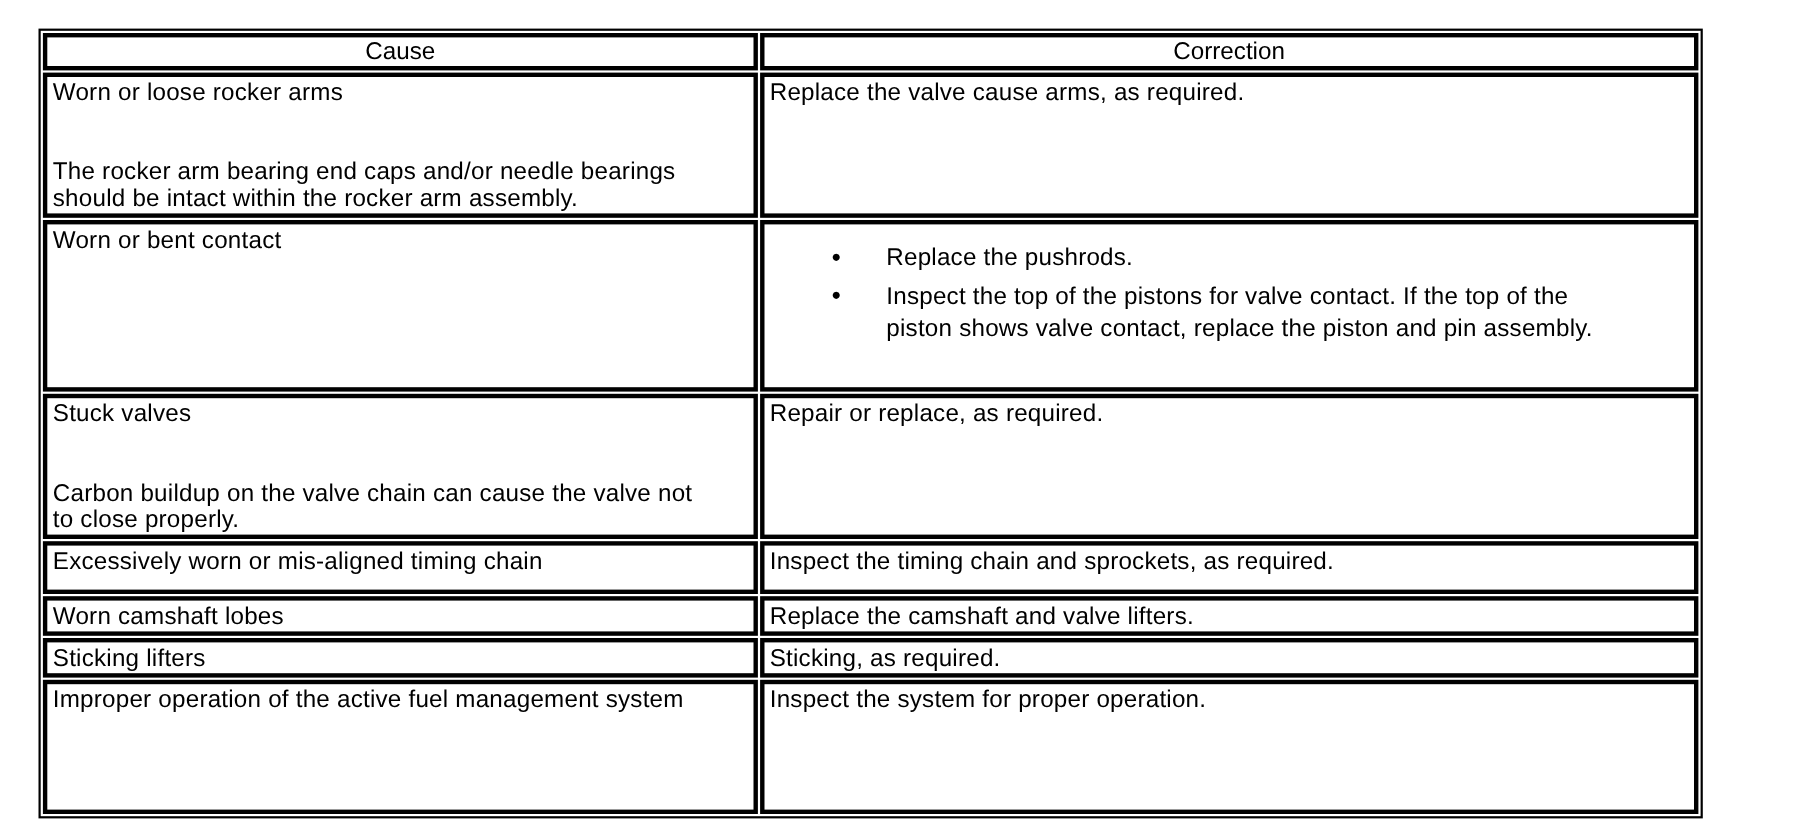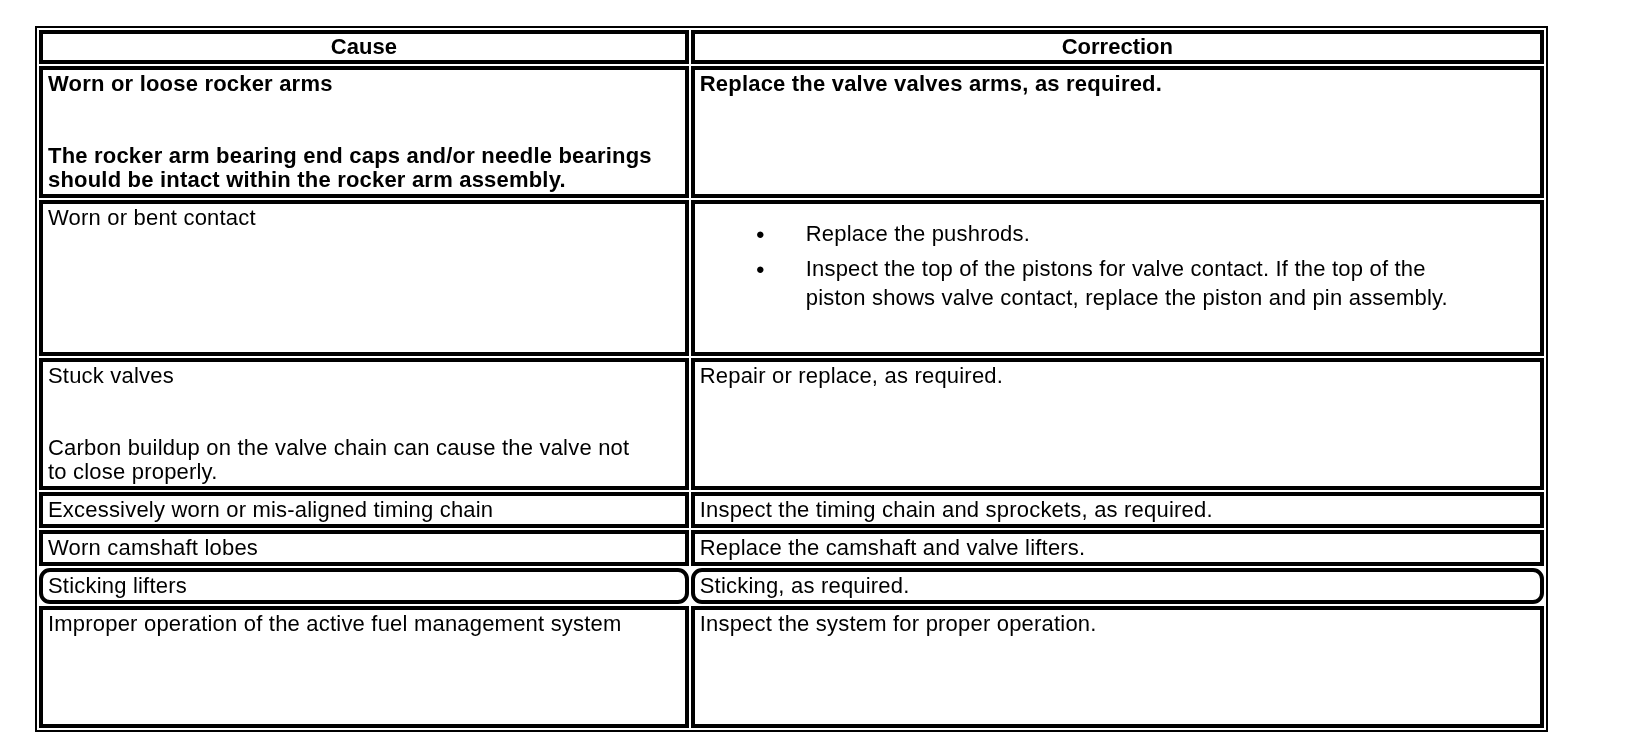--- a/index.html
+++ b/index.html
@@ -20,45 +20,45 @@
     border-collapse: separate;
     border-spacing: 2px;
     border: 2px solid #000;
     width: 1513px;
     table-layout: fixed;
   }
   col.cause-col { width: 648px; }
   col.correction-col { width: 851px; }
   th {
     border: 4px solid #000;
-    font-weight: bold;
+    font-weight: normal;
     font-size: 22px;
     line-height: 24px;
     height: 34px;
     text-align: center;
     vertical-align: middle;
     padding: 0 4px;
     background: #fff;
   }
   td {
     border: 4px solid #000;
     vertical-align: top;
     padding: 2px 5px;
     font-size: 22px;
     line-height: 24px;
     letter-spacing: 0.2px;
     background: #fff;
   }
   
-  tbody tr:nth-child(1) td { height: 130px; font-weight: bold; }
+  tbody tr:nth-child(1) td { height: 130px; }
   tbody tr:nth-child(2) td { height: 156px; }
   tbody tr:nth-child(3) td { height: 130px; }
-  tbody tr:nth-child(4) td { height: 36px; }
+  tbody tr:nth-child(4) td { height: 48px; }
   tbody tr:nth-child(5) td { height: 36px; margin-top: 45px; }
-  tbody tr:nth-child(6) td { height: 36px; border-radius: 11px; }
+  tbody tr:nth-child(6) td { height: 36px; }
   tbody tr:nth-child(7) td { height: 122px; }
   .cell-text { white-space: pre-line; }
   ul.bullets {
     list-style: none;
     margin: 13px 0 0 0;
     padding: 0 0 0 56px;
   }
   ul.bullets li {
     position: relative;
     padding-left: 50px;
@@ -91,21 +91,21 @@
     <tbody id="table-body">
         <tr>
           <td class="cause-cell">
             <div class="cell-text">Worn or loose rocker arms
 
 
 The rocker arm bearing end caps and/or needle bearings
 should be intact within the rocker arm assembly.</div>
           </td>
           <td class="correction-cell">
-            <div class="cell-text">Replace the valve valves arms, as required.</div>
+            <div class="cell-text">Replace the valve cause arms, as required.</div>
           </td>
         </tr>
         <tr>
           <td class="cause-cell">
             <div class="cell-text">Worn or bent contact</div>
           </td>
           <td class="correction-cell">
             <ul class="bullets">
               <li><span class="dot">●</span><span class="li-text">Replace the pushrods.</span></li>
               <li><span class="dot">●</span><span class="li-text">Inspect the top of the pistons for valve contact. If the top of the

